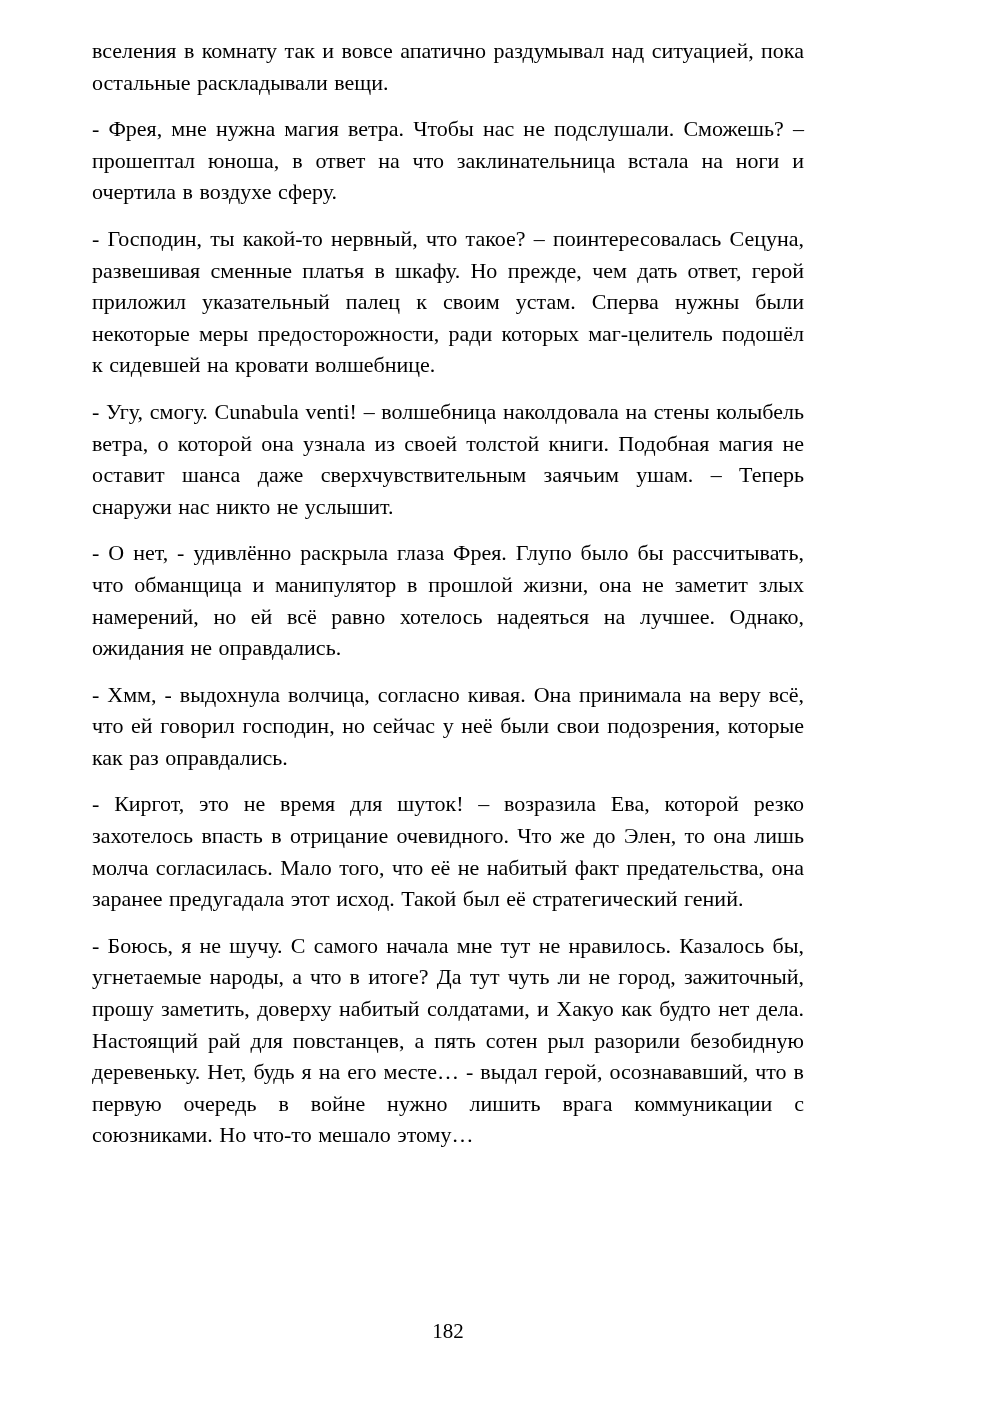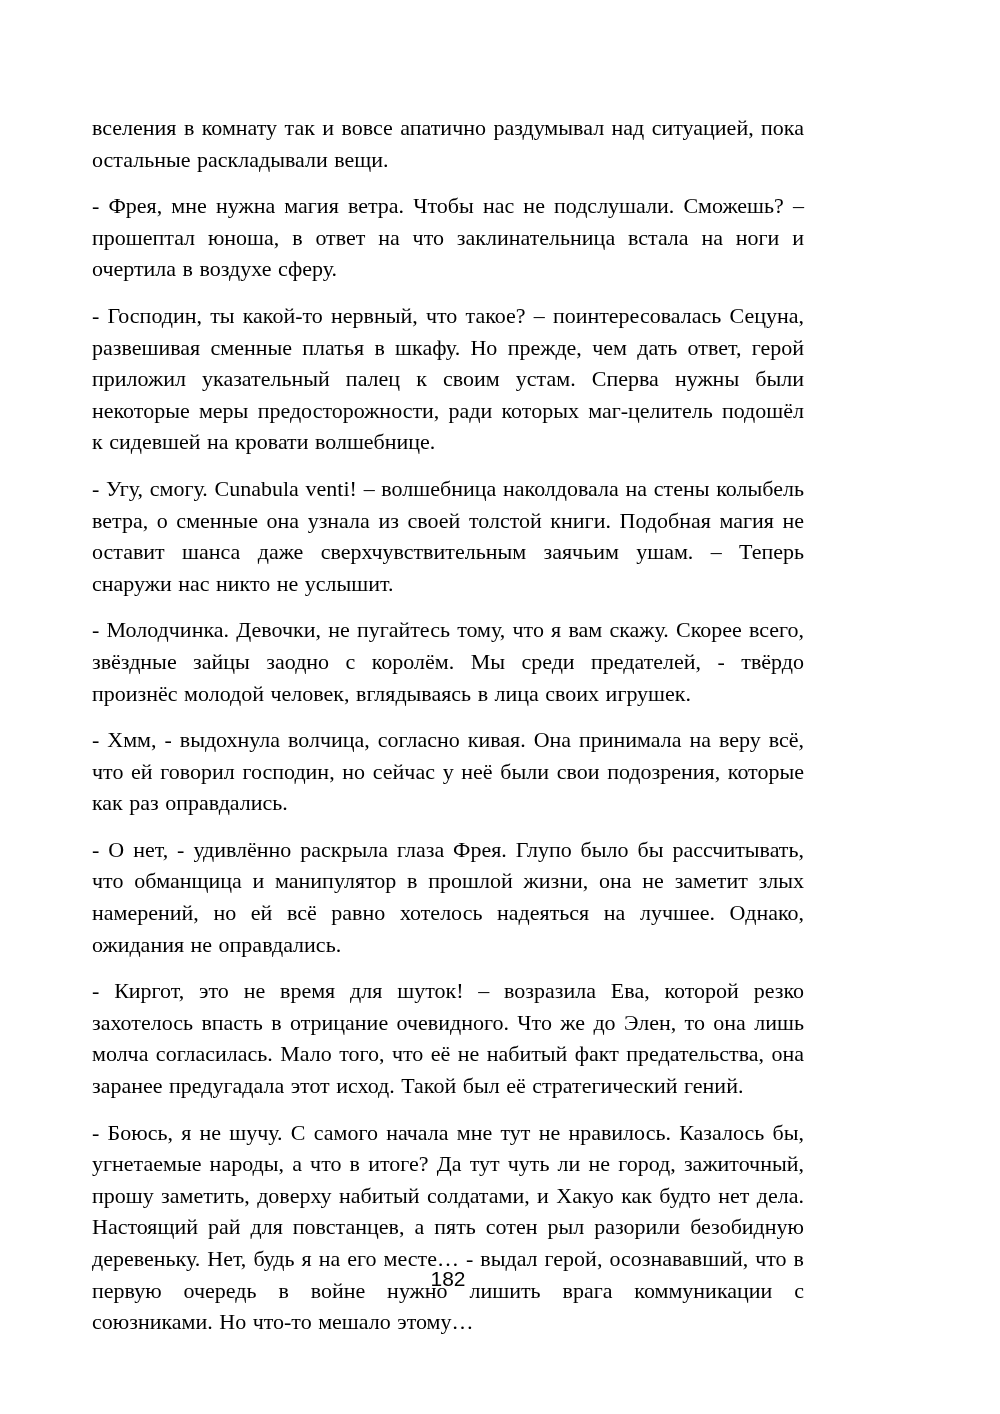--- a/index.html
+++ b/index.html
@@ -6,52 +6,51 @@
     margin: 0;
     padding: 0;
     background: #ffffff;
   }
   .page {
     position: relative;
     width: 866px;
     height: 1414px;
     background: #ffffff;
     box-sizing: border-box;
-    padding: 112px 62px 0 92px;
+    padding: 35px 62px 0 92px;
     font-family: "Liberation Serif", serif;
     font-size: 22px;
     line-height: 31.6px;
     color: #000000;
     overflow: hidden;
   }
   .para {
     margin: 0 0 15px 0;
     text-align: justify;
     text-justify: inter-word;
     word-spacing: 1px;
   }
   .page-number {
     position: absolute;
-    top: 1266px;
+    top: 1318px;
     left: 92px;
     right: 62px;
     text-align: center;
-    font-family: Liberation Sans, sans-serif;
+    font-family: Liberation Serif, serif;
     font-size: 21px;
     line-height: 26px;
     color: #000000;
   }
 </style>
 </head>
 <body>
 
 <div class="page">
   <p class="para">вселения в комнату так и вовсе апатично раздумывал над ситуацией, пока остальные раскладывали вещи.</p>
   <p class="para">- Фрея, мне нужна магия ветра. Чтобы нас не подслушали. Сможешь? – прошептал юноша, в ответ на что заклинательница встала на ноги и очертила в воздухе сферу.</p>
   <p class="para">- Господин, ты какой-то нервный, что такое? – поинтересовалась Сецуна, развешивая сменные платья в шкафу. Но прежде, чем дать ответ, герой приложил указательный палец к своим устам. Сперва нужны были некоторые меры предосторожности, ради которых маг-целитель подошёл к сидевшей на кровати волшебнице.</p>
-  <p class="para">- Угу, смогу. Cunabula venti! – волшебница наколдовала на стены колыбель ветра, о сменные она узнала из своей толстой книги. Подобная магия не оставит шанса даже сверхчувствительным заячьим ушам. – Теперь снаружи нас никто не услышит.</p>
-  <p class="para">- Молодчинка. Девочки, не пугайтесь тому, что я вам скажу. Скорее всего, звёздные зайцы заодно с королём. Мы среди предателей, - твёрдо произнёс молодой человек, вглядываясь в лица своих игрушек.</p>
+  <p class="para">- Угу, смогу. Cunabula venti! – волшебница наколдовала на стены колыбель ветра, о которой она узнала из своей толстой книги. Подобная магия не оставит шанса даже сверхчувствительным заячьим ушам. – Теперь снаружи нас никто не услышит.</p>
+  <p class="para">- О нет, - удивлённо раскрыла глаза Фрея. Глупо было бы рассчитывать, что обманщица и манипулятор в прошлой жизни, она не заметит злых намерений, но ей всё равно хотелось надеяться на лучшее. Однако, ожидания не оправдались.</p>
   <p class="para">- Хмм, - выдохнула волчица, согласно кивая. Она принимала на веру всё, что ей говорил господин, но сейчас у неё были свои подозрения, которые как раз оправдались.</p>
-  <p class="para">- О нет, - удивлённо раскрыла глаза Фрея. Глупо было бы рассчитывать, что обманщица и манипулятор в прошлой жизни, она не заметит злых намерений, но ей всё равно хотелось надеяться на лучшее. Однако, ожидания не оправдались.</p>
   <p class="para">- Киргот, это не время для шуток! – возразила Ева, которой резко захотелось впасть в отрицание очевидного. Что же до Элен, то она лишь молча согласилась. Мало того, что её не набитый факт предательства, она заранее предугадала этот исход. Такой был её стратегический гений.</p>
   <p class="para">- Боюсь, я не шучу. С самого начала мне тут не нравилось. Казалось бы, угнетаемые народы, а что в итоге? Да тут чуть ли не город, зажиточный, прошу заметить, доверху набитый солдатами, и Хакуо как будто нет дела. Настоящий рай для повстанцев, а пять сотен рыл разорили безобидную деревеньку. Нет, будь я на его месте… - выдал герой, осознававший, что в первую очередь в войне нужно лишить врага коммуникации с союзниками. Но что-то мешало этому…</p>
   <div class="page-number">182</div>
 </div>
 
 </body></html>

